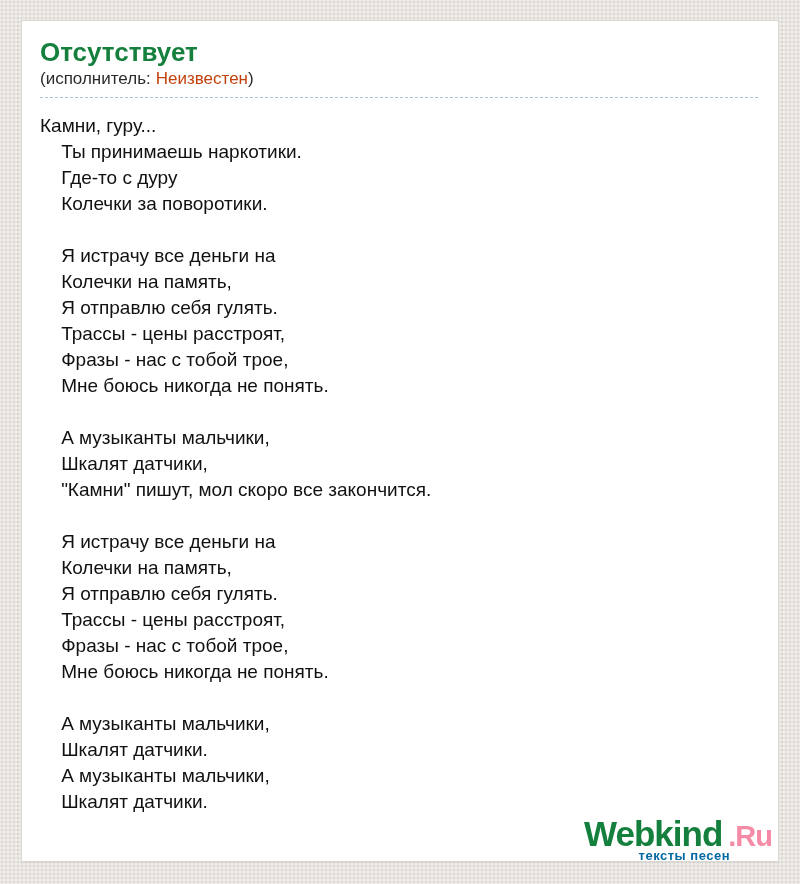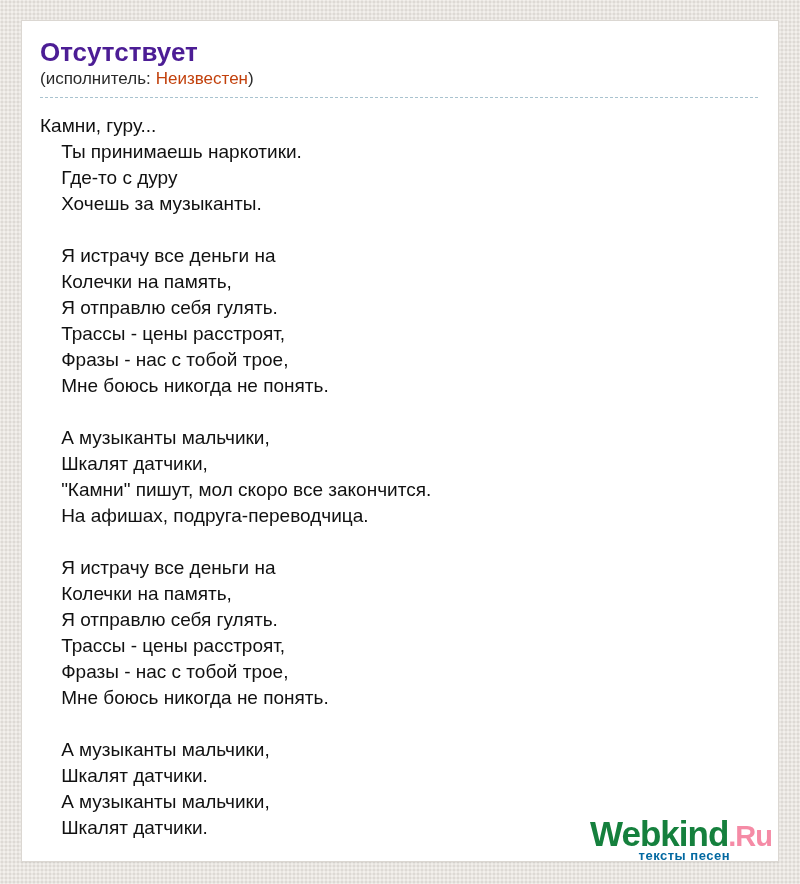--- a/index.html
+++ b/index.html
@@ -34,21 +34,21 @@
   }
   .song-header {
     border-bottom: 1px dashed #a9c3cf;
     padding-bottom: 8px;
   }
   h1.song-title {
     margin: 16px 0 0 0;
     font-size: 26px;
     line-height: 30px;
     font-weight: bold;
-    color: #4c1d95;
+    color: #15803d;
   }
   .artist-line {
     margin-top: 2px;
     font-size: 17px;
     line-height: 20px;
     color: #2b2b2b;
   }
   .artist-link {
     color: #c2410c;
     text-decoration: none;
@@ -72,21 +72,21 @@
     cursor: pointer;
   }
   .logo-line {
     font-size: 35px;
     font-weight: bold;
     line-height: 30px;
     letter-spacing: -1px;
     white-space: nowrap;
   }
   .logo-main  { color: #15803d; }
-  .logo-suffix { color: #f58ba6; font-size: 29px; }
+  .logo-suffix { color: #f58ba6; font-size: 29px; padding-left: 6px; }
   .logo-tagline {
     font-size: 13px;
     font-weight: bold;
     color: #0369a1;
     line-height: 11px;
     letter-spacing: 0.5px;
     padding-right: 42px;
     margin-top: -1px;
   }
 </style>
@@ -97,33 +97,32 @@
 
   <div class="song-header">
     <h1 class="song-title">Отсутствует</h1>
     <div class="artist-line"><span>(исполнитель:</span><a href="#" class="artist-link">Неизвестен</a><span>)</span></div>
   </div>
 
   <div class="lyrics" id="lyrics">
       <div class="lyric-line">Камни, гуру...</div>
       <div class="lyric-line">    Ты принимаешь наркотики.</div>
       <div class="lyric-line">    Где-то с дуру</div>
-      <div class="lyric-line">    Хочешь за музыканты.</div>
+      <div class="lyric-line">    Колечки за поворотики.</div>
       <div class="lyric-line"></div>
       <div class="lyric-line">    Я истрачу все деньги на</div>
       <div class="lyric-line">    Колечки на память,</div>
       <div class="lyric-line">    Я отправлю себя гулять.</div>
       <div class="lyric-line">    Трассы - цены расстроят,</div>
       <div class="lyric-line">    Фразы - нас с тобой трое,</div>
       <div class="lyric-line">    Мне боюсь никогда не понять.</div>
       <div class="lyric-line"></div>
       <div class="lyric-line">    А музыканты мальчики,</div>
       <div class="lyric-line">    Шкалят датчики,</div>
       <div class="lyric-line">    "Камни" пишут, мол скоро все закончится.</div>
-      <div class="lyric-line">    На афишах, подруга-переводчица.</div>
       <div class="lyric-line"></div>
       <div class="lyric-line">    Я истрачу все деньги на</div>
       <div class="lyric-line">    Колечки на память,</div>
       <div class="lyric-line">    Я отправлю себя гулять.</div>
       <div class="lyric-line">    Трассы - цены расстроят,</div>
       <div class="lyric-line">    Фразы - нас с тобой трое,</div>
       <div class="lyric-line">    Мне боюсь никогда не понять.</div>
       <div class="lyric-line"></div>
       <div class="lyric-line">    А музыканты мальчики,</div>
       <div class="lyric-line">    Шкалят датчики.</div>

